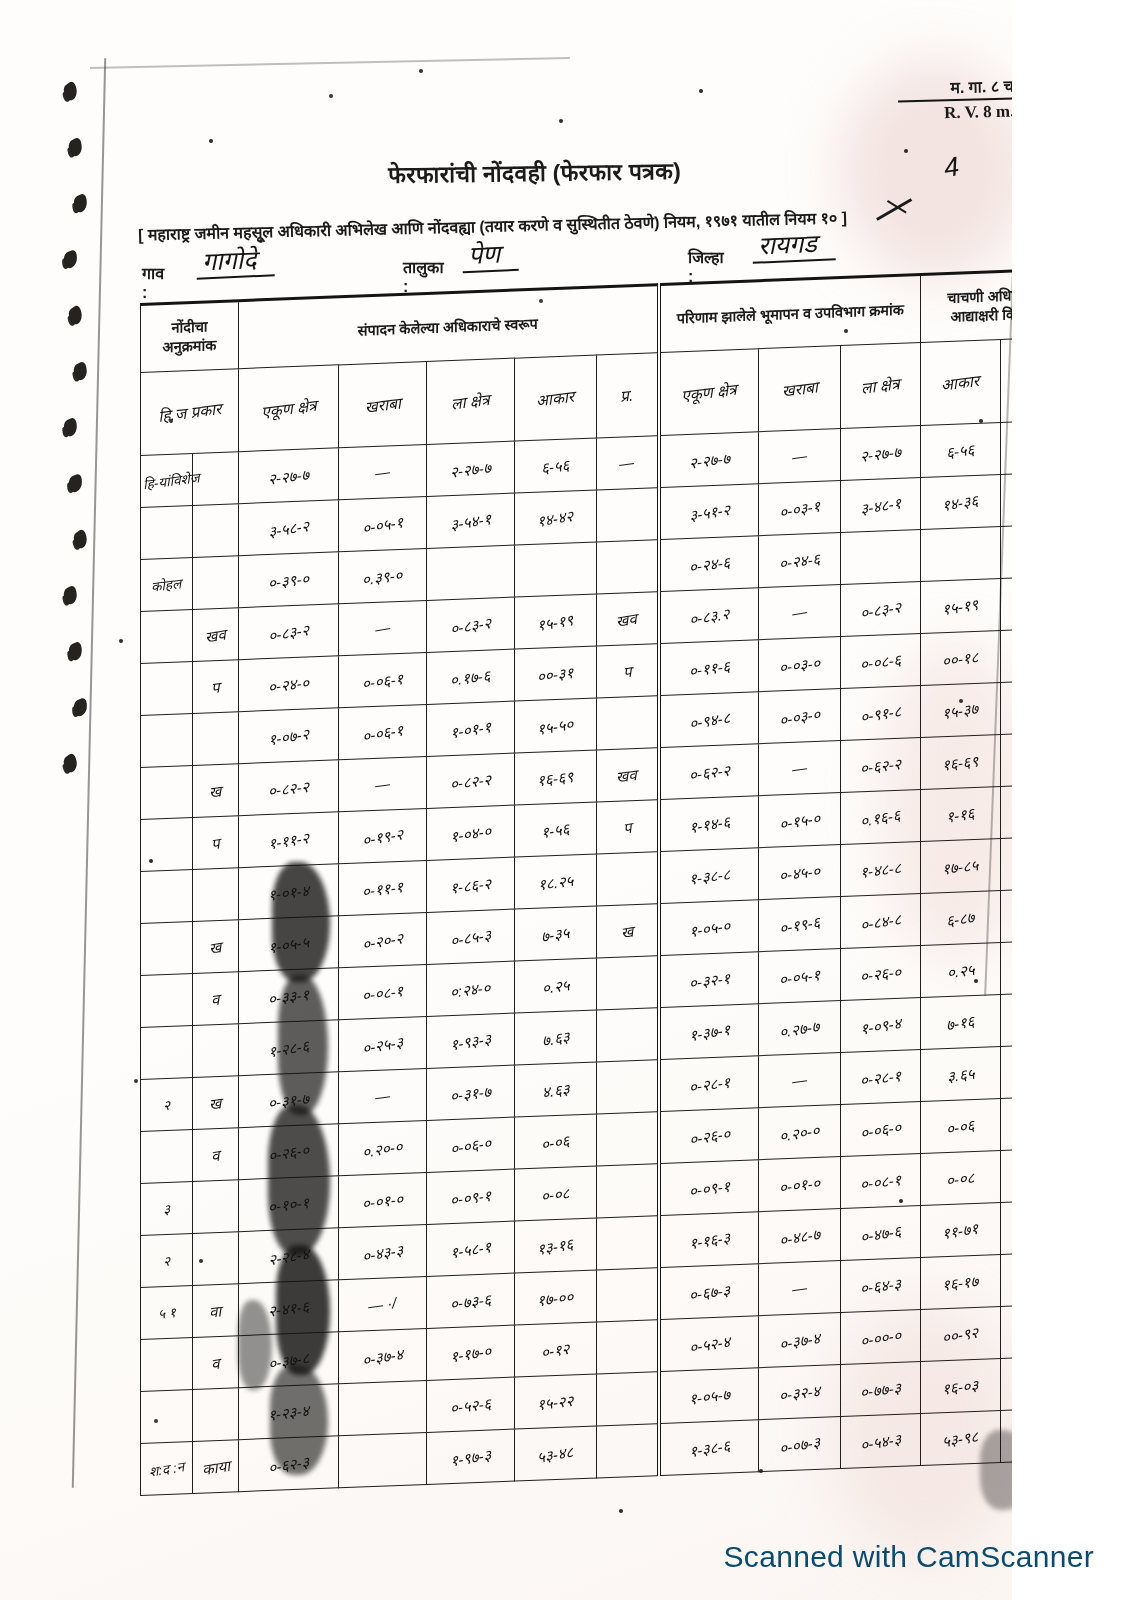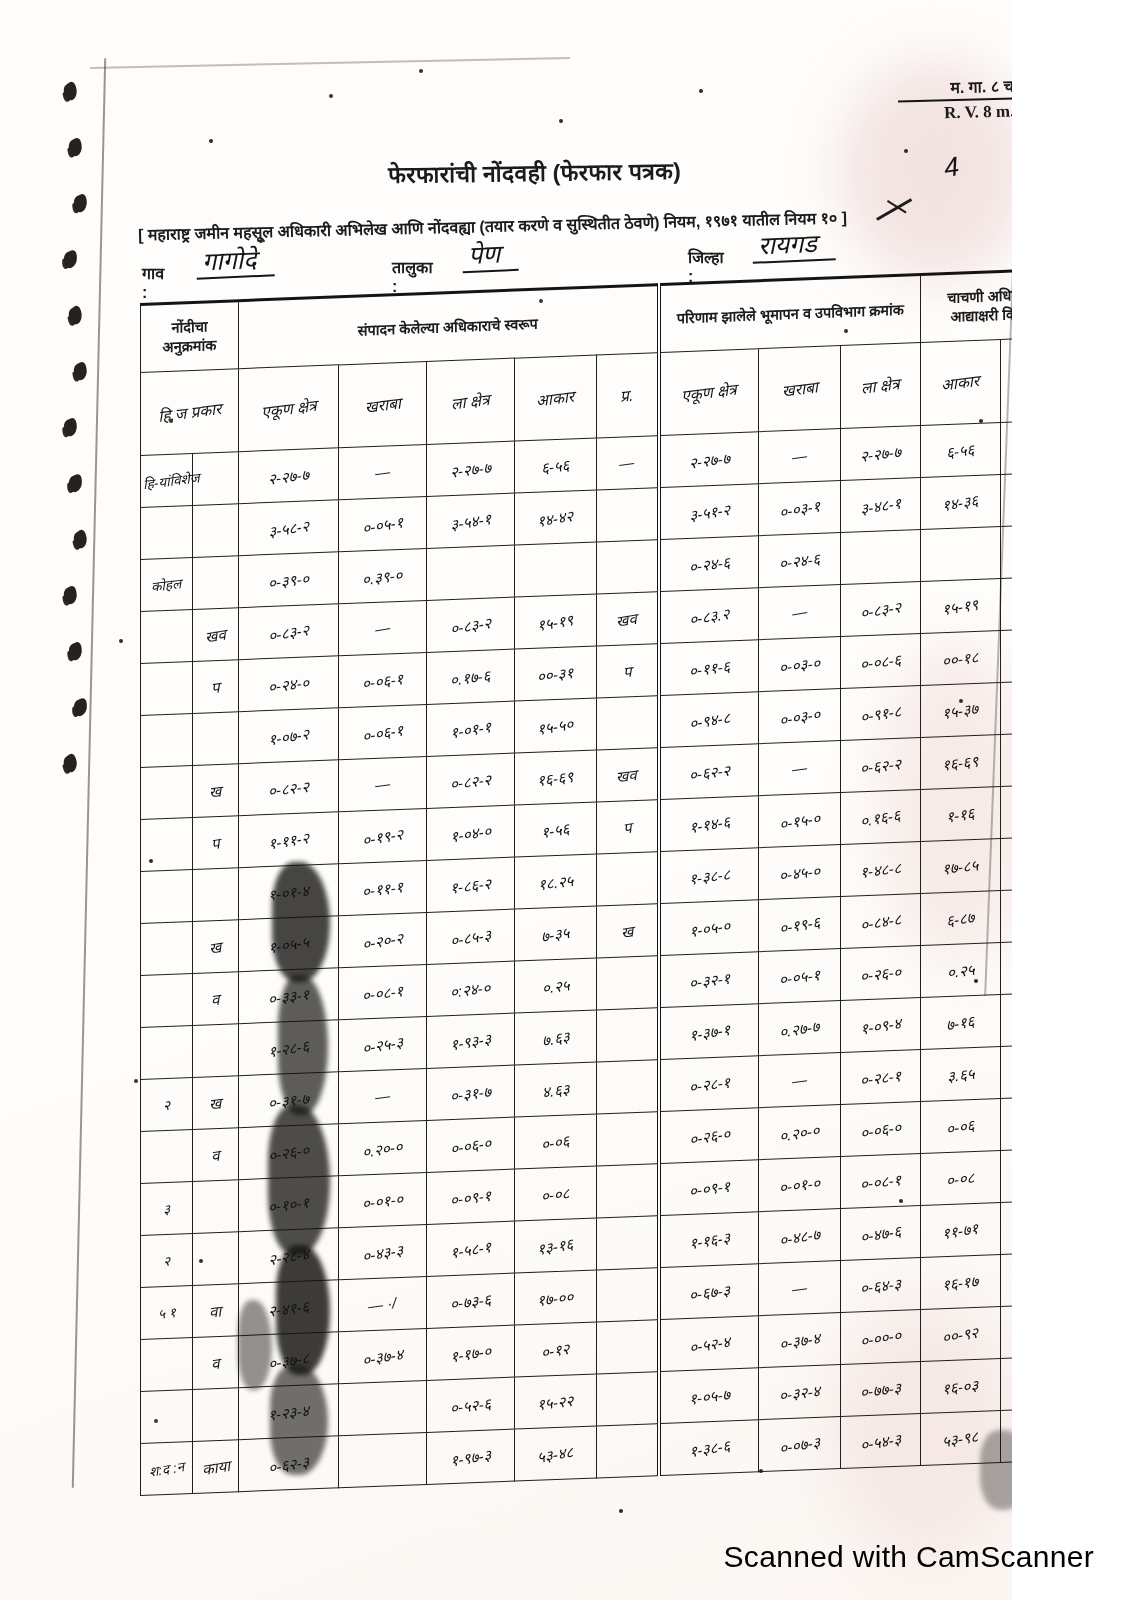--- a/index.html
+++ b/index.html
@@ -65,21 +65,21 @@
   .c-serial{border-right-style:dashed;border-right-width:1.4px;}
   td.c-serial span{font-size:13.5px;}
   .dbl{border-left:4px double #141414;}
   td.c-gat span{font-size:18px;}
   
   .smudge{position:absolute;pointer-events:none;}
   .blob{position:absolute;background:#131210;filter:blur(2.5px);border-radius:42% 58% 55% 45%;}
   
   .oken-strip{position:absolute;left:1012px;top:0;width:118px;height:1600px;background:#ffffff;}
   .cam-text{position:absolute;right:36px;bottom:26px;font-size:30px;font-weight:500;
-    color:#000000;letter-spacing:.3px;}
+    color:#0c4a6e;letter-spacing:.3px;}
 </style>
 </head>
 <body>
 
 <div class="scan-page">
   <div class="tint t1"></div>
   <div class="tint t2"></div>
   <div class="tint t3"></div>
   <div class="edge left"></div>
   <div class="edge top"></div>
@@ -110,21 +110,21 @@
       <i class="a"></i>
       <i class="b"></i>
     </div>
 
   <div class="title">फेरफारांची नोंदवही (फेरफार पत्रक)</div>
   <div class="subtitle">[ महाराष्ट्र जमीन महसूल अधिकारी अभिलेख आणि नोंदवह्या (तयार करणे व सुस्थितीत ठेवणे) नियम, १९७१ यातील नियम १० ]</div>
 
   <div class="fields">
     <span class="f-label" style="left:142px;top:262px;">गाव :</span>
     <span class="f-value hw" style="left:196px;top:242px;">गागोदे</span>
-    <span class="f-label" style="left:392px;top:256px;">तालुका :</span>
+    <span class="f-label" style="left:403px;top:256px;">तालुका :</span>
     <span class="f-value hw" style="left:462px;top:236px;">पेण</span>
     <span class="f-label" style="left:688px;top:246px;">जिल्हा :</span>
     <span class="f-value hw" style="left:752px;top:226px;">रायगड</span>
   </div>
 
   <div class="table-wrap">
     <table>
       <colgroup>
         <col style="width:52px">
           <col style="width:46px">

